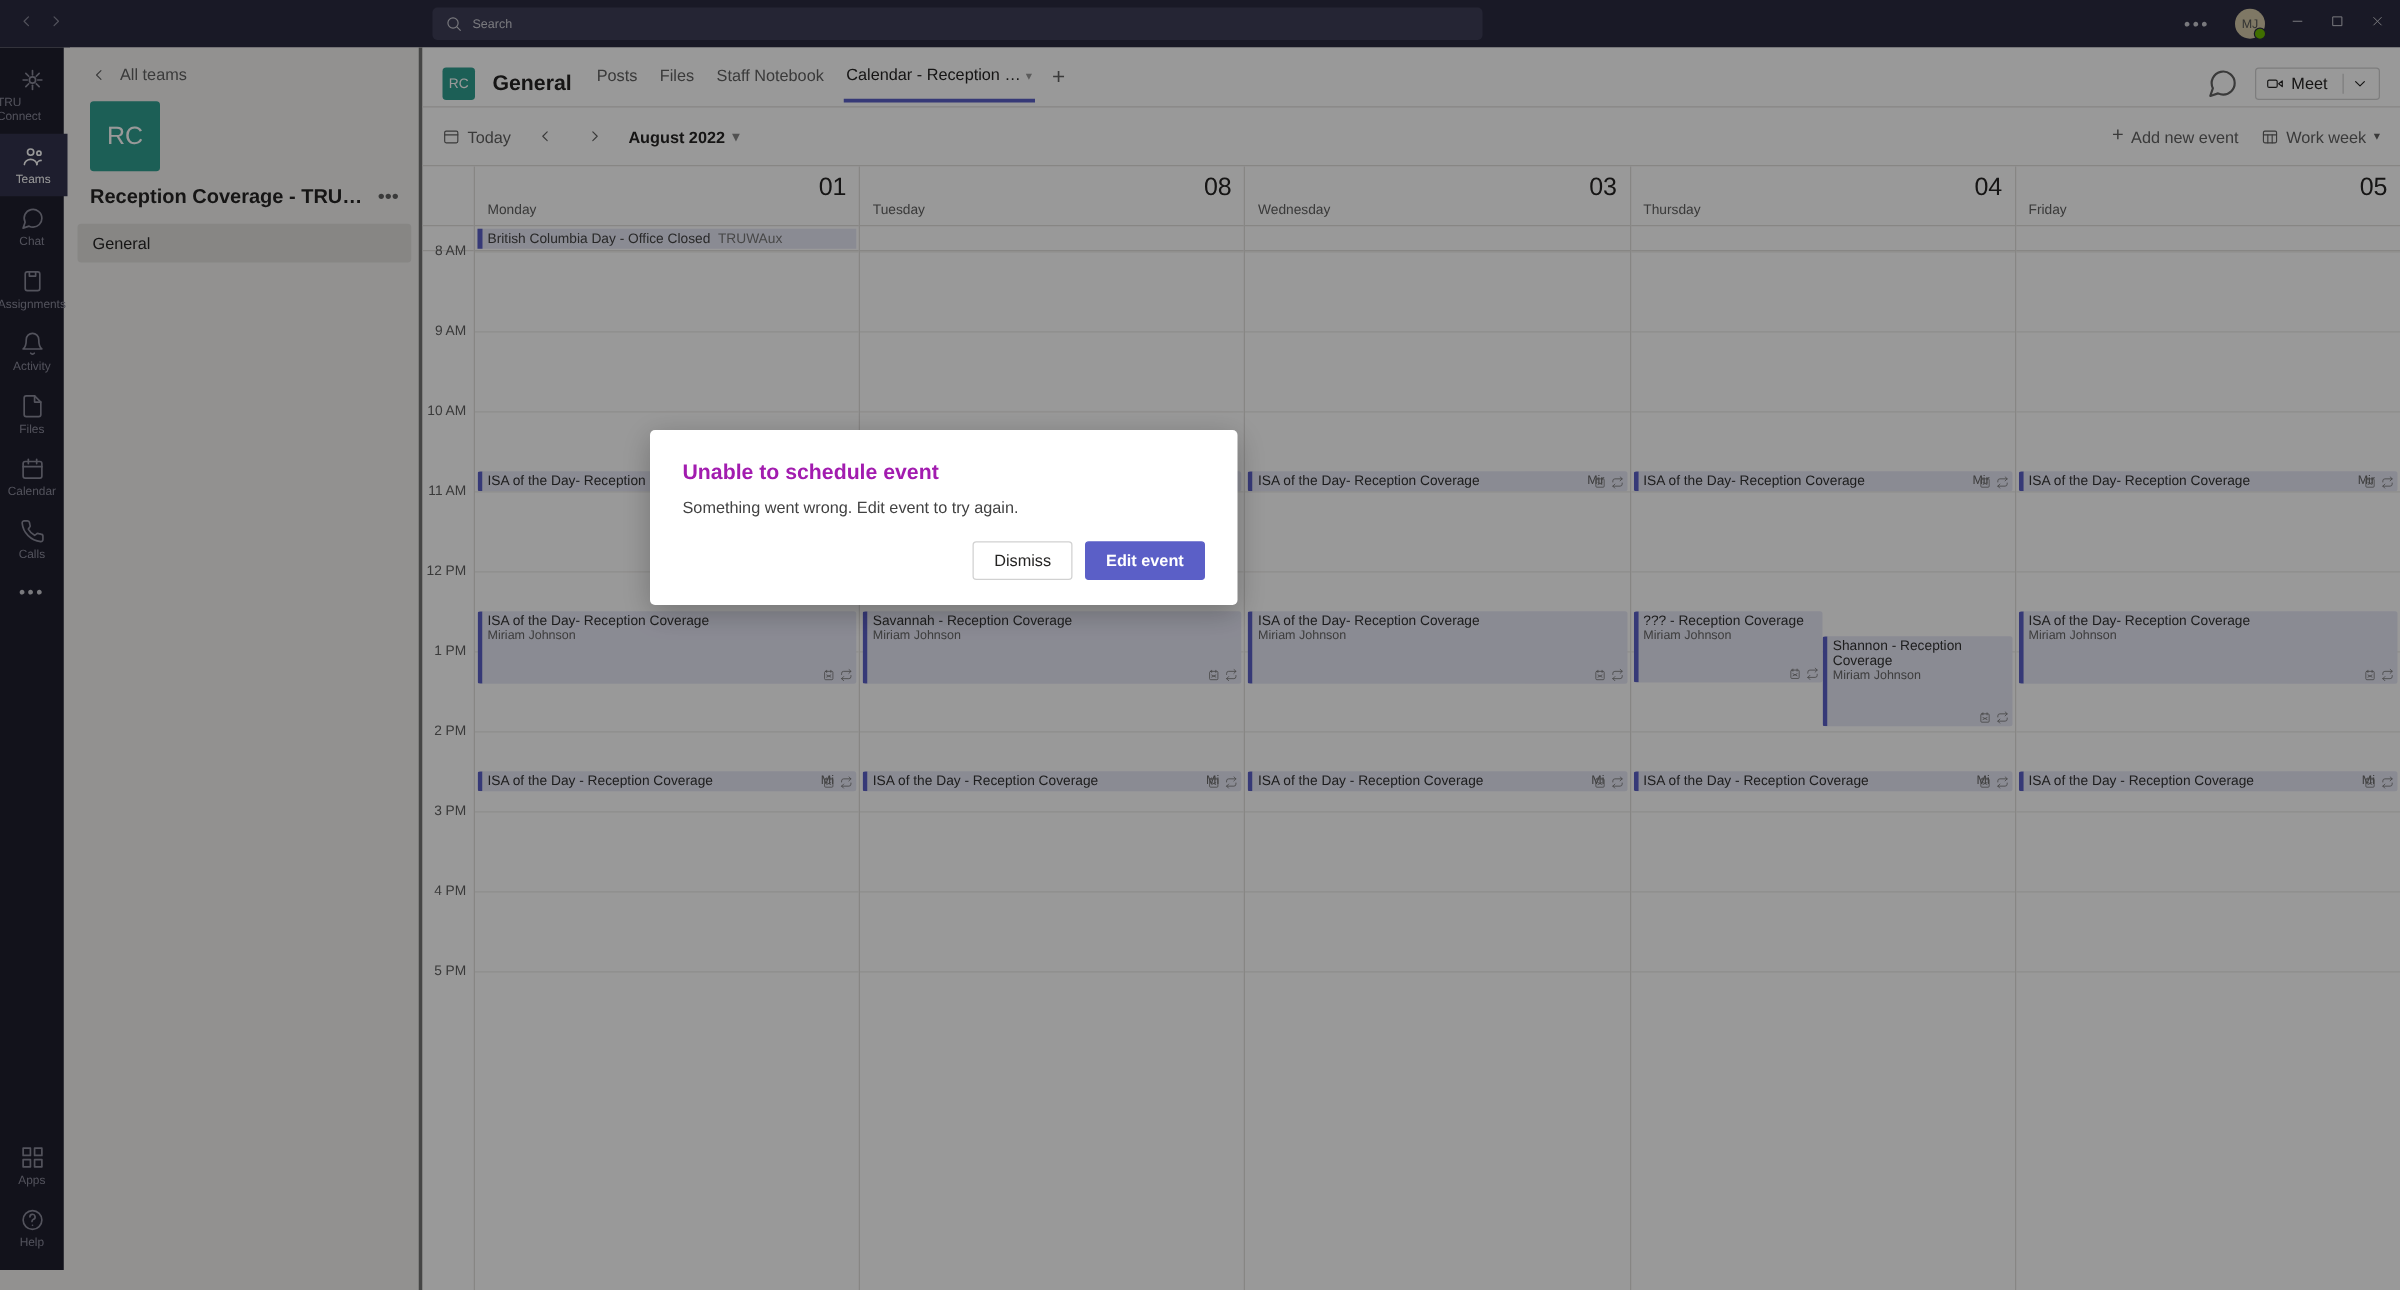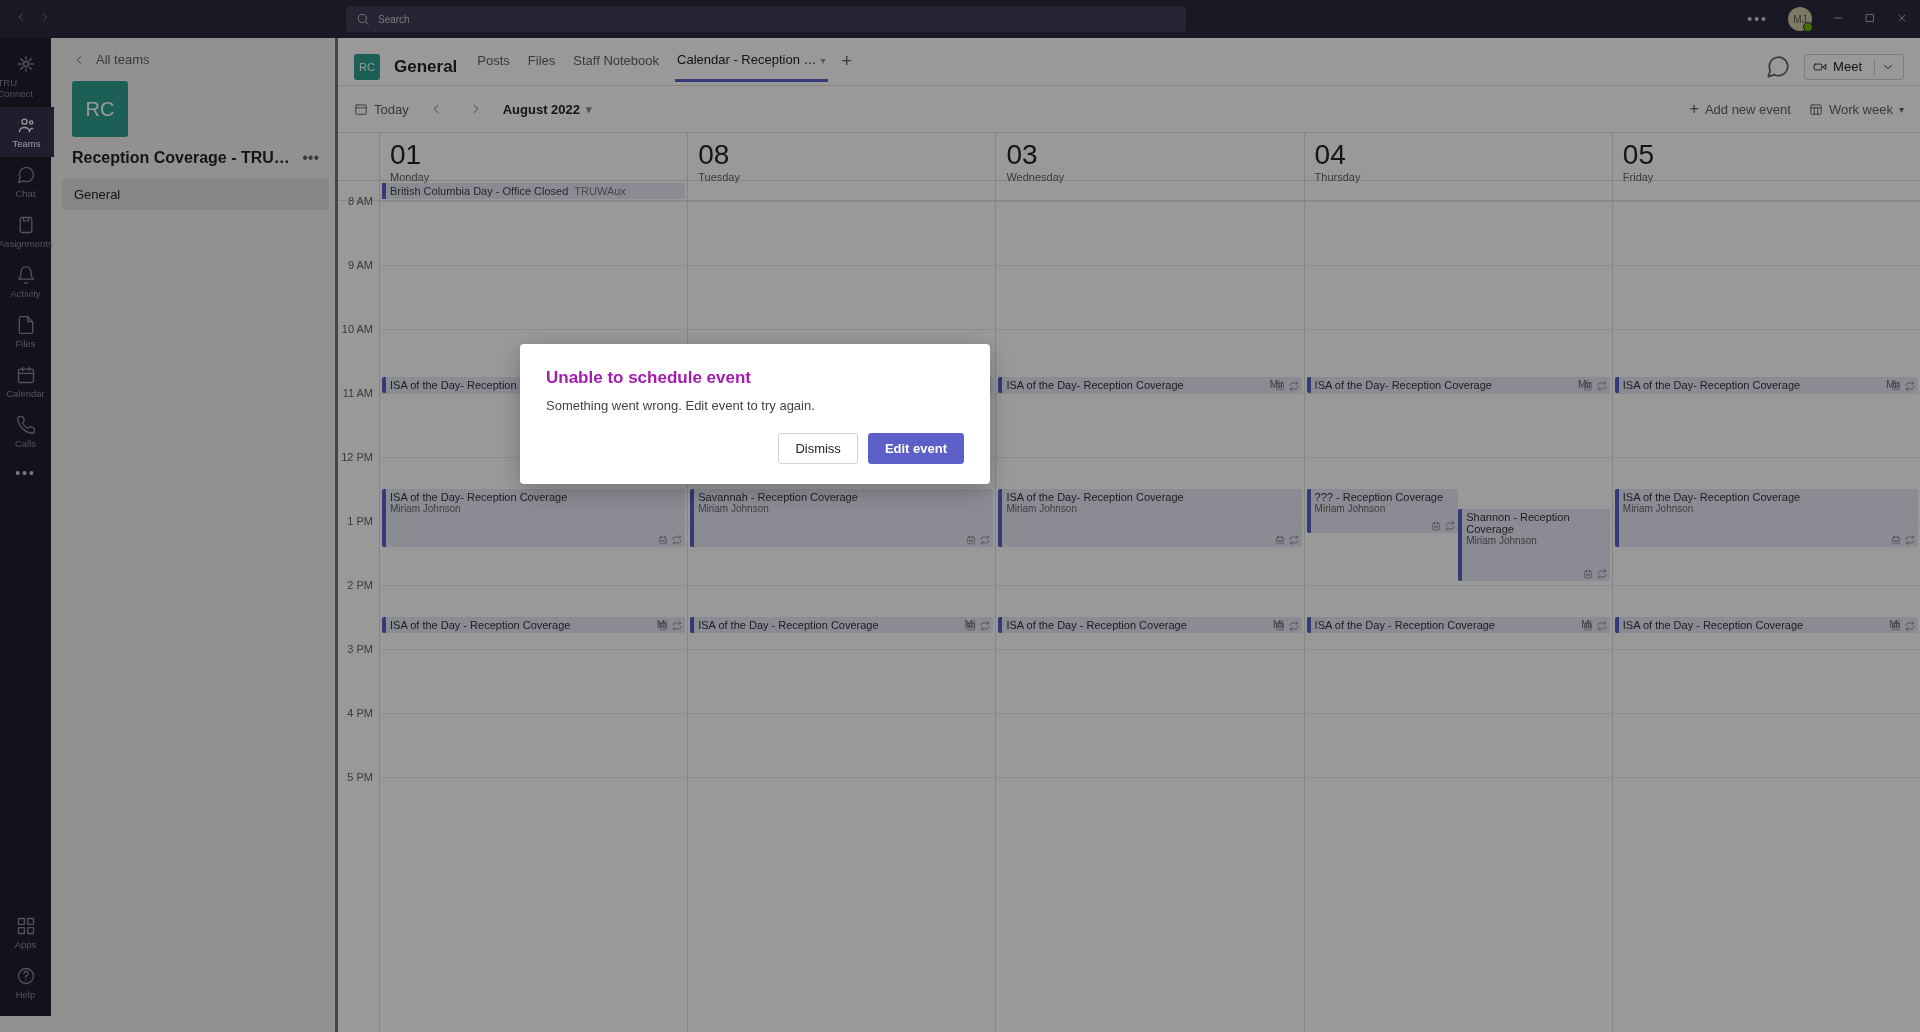--- a/index.html
+++ b/index.html
@@ -58,21 +58,21 @@
 .cal-toolbar .right{ margin-left:auto; display:flex; align-items:center; gap:18px; color:#616161;}
 .cal-toolbar .right .itm{ display:flex; align-items:center; gap:6px; cursor:pointer;}
 
 
 .cal-wrap{ flex:1; display:flex; overflow:hidden; border-top:1px solid #e1dfdd;}
 .time-col{ width:42px; border-right:1px solid #e1dfdd; position:relative; font-size:11px; color:#616161;}
 .days{ flex:1; display:flex; }
 .day-col{ flex:1; border-right:1px solid #e1dfdd; display:flex; flex-direction:column; }
 .day-col:last-child{ border-right:none;}
 .day-head{ height:48px; padding: 6px 10px 4px; border-bottom:1px solid #e1dfdd;}
-.day-num{ font-size:28px; color:#252423;}
+.day-num{ font-size:20px; color:#252423;text-align:right;}
 .day-name{ font-size:11px; color:#616161;}
 .allday{ height:20px; border-bottom:1px solid #e1dfdd; position:relative;}
 .day-body{ flex:1; position:relative;}
 .hour-line{ position:absolute; left:0; right:0; border-top:1px solid #edebe9; }
 .time-label{ position:absolute; right:6px; transform: translateY(-50%); }
 
 
 .event{ position:absolute; left:2px; right:2px; background:#e7e8f6; border-left:4px solid #5b5fc7; padding:2px 4px; font-size:11px; color:#444; overflow:hidden; border-radius:2px;}
 .event.small{ height:16px; line-height:12px; white-space:nowrap; }
 .event .title{ font-size:11px; color:#333; }
@@ -561,21 +561,21 @@
                   <line x1="8" y1="12" x2="16" y2="16"></line>
                   <line x1="16" y1="12" x2="8" y2="16"></line>
                 </svg>
                 <svg viewBox="0 0 24 24">
                   <polyline points="17 1 21 5 17 9"></polyline>
                   <path d="M3 11V9a4 4 0 0 1 4-4h14"></path>
                   <polyline points="7 23 3 19 7 15"></polyline>
                   <path d="M21 13v2a4 4 0 0 1-4 4H3"></path>
                 </svg>
               </span></div>
-            <div class="event half-l" style="top: 288px; height: 44px;">
+            <div class="event half-l" style="top: 288px; height: 57px;">
               <div class="title">??? - Reception Coverage</div>
               <div class="sub">Miriam Johnson</div>
               <span class="icons">
                 <svg viewBox="0 0 24 24">
                   <rect x="4" y="5" width="16" height="16" rx="2"></rect>
                   <line x1="8" y1="3" x2="8" y2="7"></line>
                   <line x1="16" y1="3" x2="16" y2="7"></line>
                   <line x1="8" y1="12" x2="16" y2="16"></line>
                   <line x1="16" y1="12" x2="8" y2="16"></line>
                 </svg>

